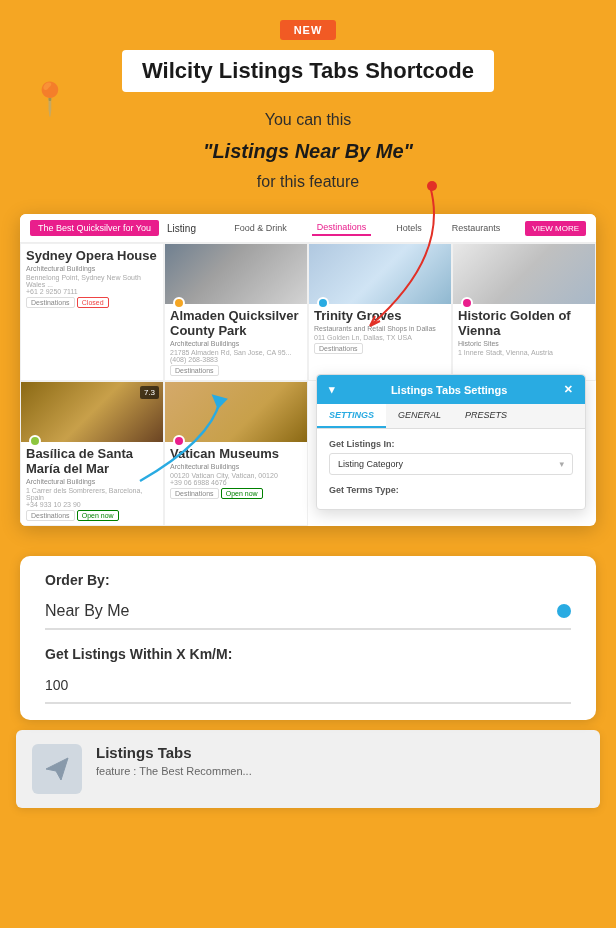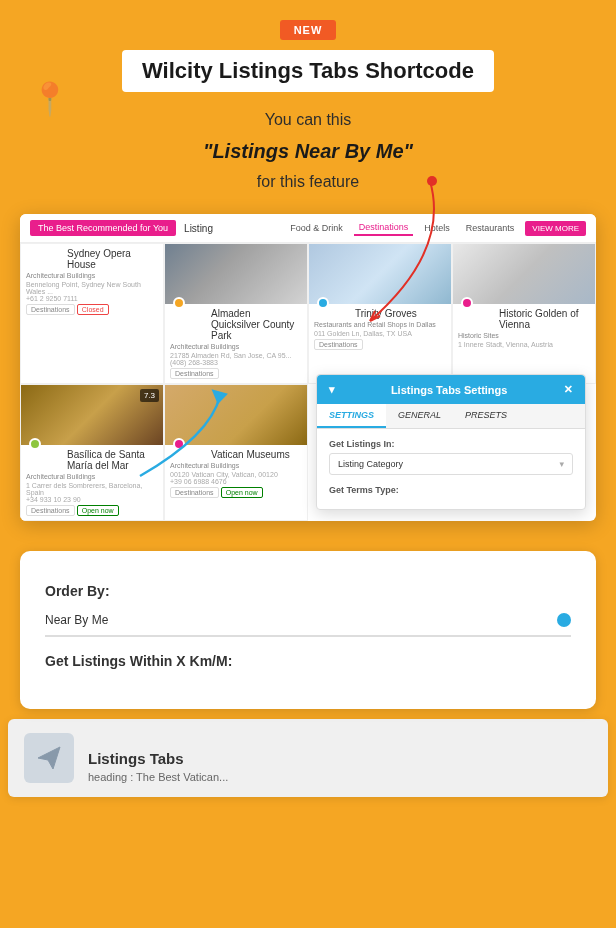--- a/index.html
+++ b/index.html
@@ -89,21 +89,21 @@
       padding: 3px 8px;
       border-radius: 2px;
       white-space: nowrap;
     }
     .app-topbar .listing-label {
       color: #333;
       font-size: 10px;
     }
     .app-topbar .nav-tabs {
       display: flex;
-      gap: 6px;
+      gap: 20px;
       margin-left: auto;
       align-items: center;
     }
     .app-topbar .nav-tab {
       font-size: 9px;
       color: #555;
       padding: 2px 5px;
       cursor: pointer;
     }
     .app-topbar .nav-tab.active {
@@ -132,25 +132,24 @@
     .card-img {
       width: 100%;
       height: 60px;
       object-fit: cover;
       display: block;
     }
     .card-body {
       padding: 4px 5px;
     }
     .card-title {
-      font-size: 10px;
-      font-weight: normal;
+      font-size: 13px;
+      font-weight: bold;
       color: #333;
       margin-bottom: 2px;
-      margin-left: 41px;
     }
     .card-sub {
       font-size: 7px;
       color: #888;
       margin-bottom: 2px;
     }
     .card-meta {
       font-size: 7px;
       color: #aaa;
     }
@@ -249,23 +248,23 @@
       display: flex;
       justify-content: space-between;
       align-items: center;
     }
 
     
     .listings-tabs-card {
       background: #f0f0f0;
       border-radius: 6px;
       padding: 14px 16px;
-      margin: 10px 8px 20px;
-      display: flex;
-      align-items: flex-end;
+      margin: 10px 16px 20px;
+      display: flex;
+      align-items: flex-start;
       gap: 14px;
       box-shadow: 0 2px 8px rgba(0,0,0,0.1);
     }
     .card-icon {
       width: 50px;
       height: 50px;
       background: #d0d8e0;
       border-radius: 6px;
       display: flex;
       align-items: center;
@@ -325,21 +324,21 @@
     <span>for this feature</span>
   </div>
 </div>
 
 <div class="deco-pin">📍</div>
 
 <div class="screenshot-outer">
   <div class="screenshot-inner" style="position:relative;">
 
     <div class="app-topbar">
-      <span class="best-badge">The Best Recommended for You</span>
+      <span class="best-badge">The Best Quicksilver for You</span>
       <span class="listing-label">Listing</span>
       <div class="nav-tabs">
         <span class="nav-tab">Food &amp; Drink</span>
         <span class="nav-tab active">Destinations</span>
         <span class="nav-tab">Hotels</span>
         <span class="nav-tab">Restaurants</span>
         <span class="view-more">VIEW MORE</span>
       </div>
     </div>
 
@@ -460,32 +459,35 @@
   </svg>
 </div>
 
 <div style="position:relative; height:0; overflow:visible; pointer-events:none;">
   <svg style="position:absolute; top:-165px; left:120px; width:120px; height:120px; pointer-events:none;" viewBox="0 0 120 120">
     <path d="M 20 100 Q 90 60, 100 20" stroke="#29ABE2" stroke-width="2.5" fill="none" stroke-dasharray="none"></path>
     <polygon points="96,10 108,22 94,26" fill="#29ABE2" transform="rotate(-30 100 20)"></polygon>
   </svg>
 </div>
 
-<div style="position:relative; margin:10px 20px 0; z-index:5; background:white; border-radius:10px; padding:32px 25px; box-shadow:0 2px 12px rgba(0,0,0,0.15);">
+<div style="position:relative; margin:10px 20px 0; z-index:5; background:white; border-radius:10px; padding:16px 25px; box-shadow:0 2px 12px rgba(0,0,0,0.15);">
   <div style="font-size:14px;font-weight:bold;color:#333;margin-bottom:8px;">Order By:</div>
   <div style="display:flex;align-items:center;justify-content:space-between;border-bottom:2px solid #ddd;padding:6px 0 8px;margin-bottom:16px;">
-    <span style="font-size:12px;color:#333;">Near By Me</span>
+    <span style="font-size:16px;color:#333;">Near By Me</span>
     <span style="width:14px;height:14px;background:#29ABE2;border-radius:50%;display:inline-block;"></span>
   </div>
   <div style="font-size:14px;font-weight:bold;color:#333;margin-bottom:8px;">Get Listings Within X Km/M:</div>
+  <div style="border-bottom:2px solid #ddd;padding:6px 0 8px;">
+    <span style="font-size:14px;color:#333;">100</span>
+  </div>
 </div>
 
 <div class="listings-tabs-card">
   <div class="card-icon">
     <svg viewBox="0 0 28 28" fill="none" xmlns="http://www.w3.org/2000/svg">
       <path d="M3 14L25 3L18 25L13 16L3 14Z" fill="#8899AA" stroke="#8899AA" stroke-linejoin="round"></path>
     </svg>
   </div>
   <div class="card-text-wrap">
     <div class="card-main-title">Listings Tabs</div>
-    <div class="card-main-sub">heading : The Best Vatican...</div>
+    <div class="card-main-sub">feature : The Best Recommen...</div>
   </div>
 </div>
 
 </body></html>

